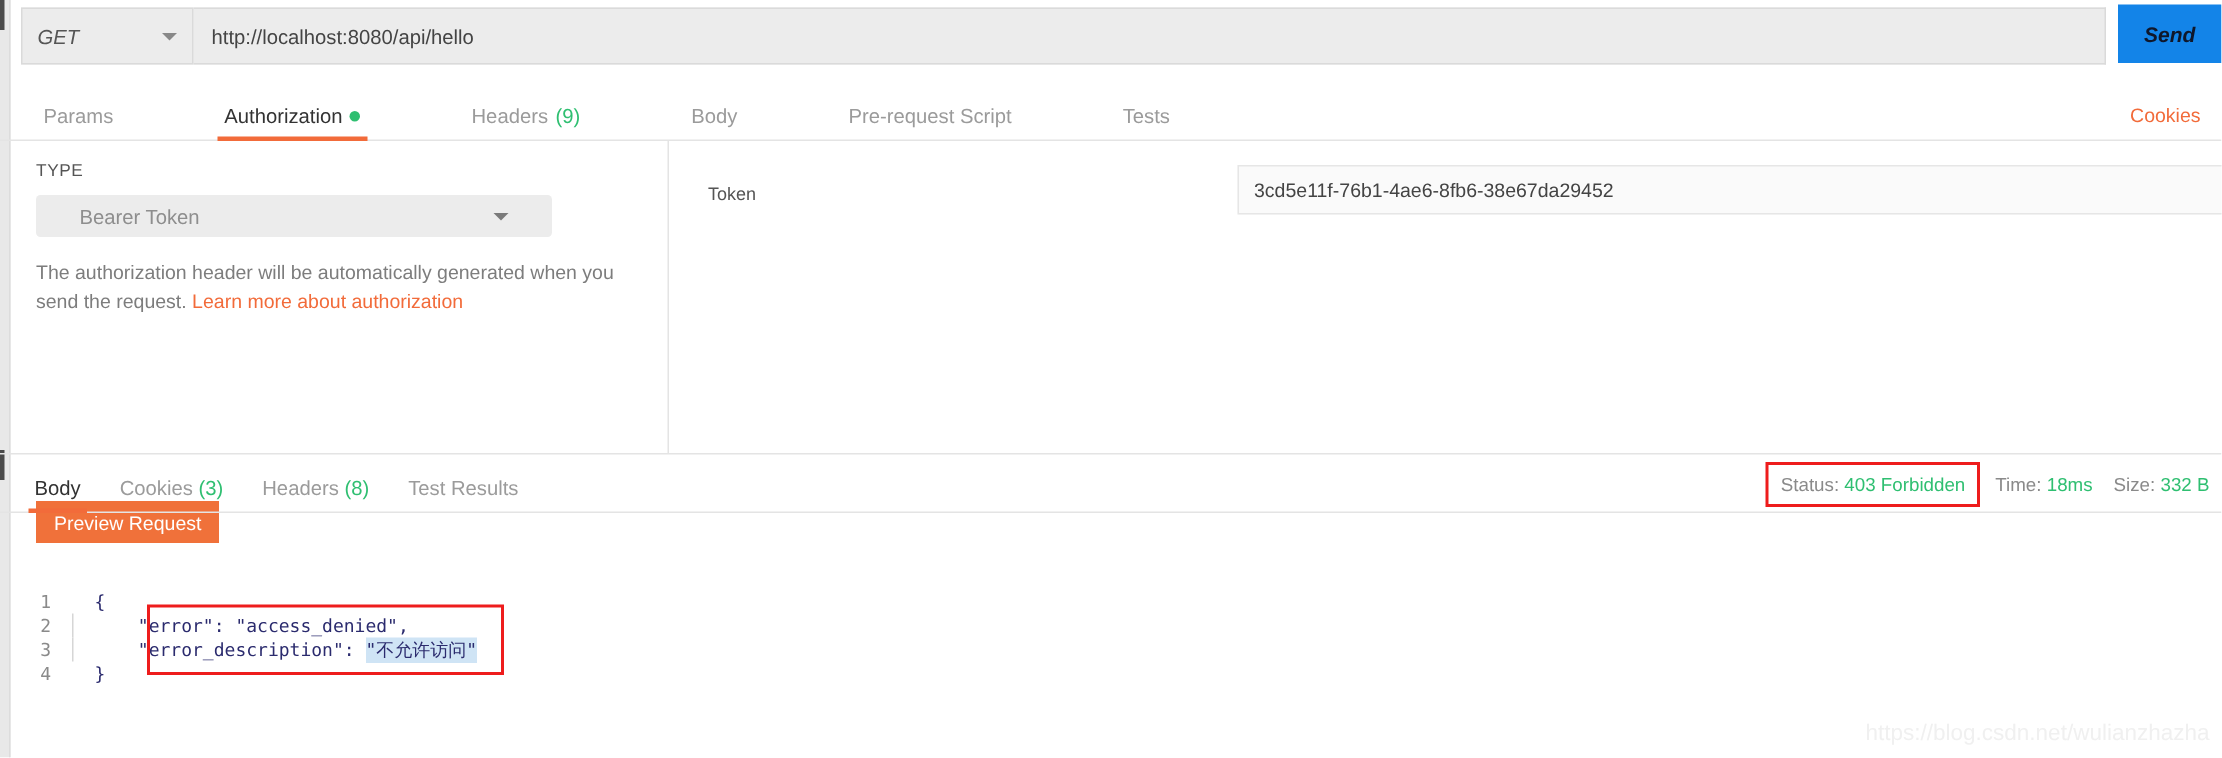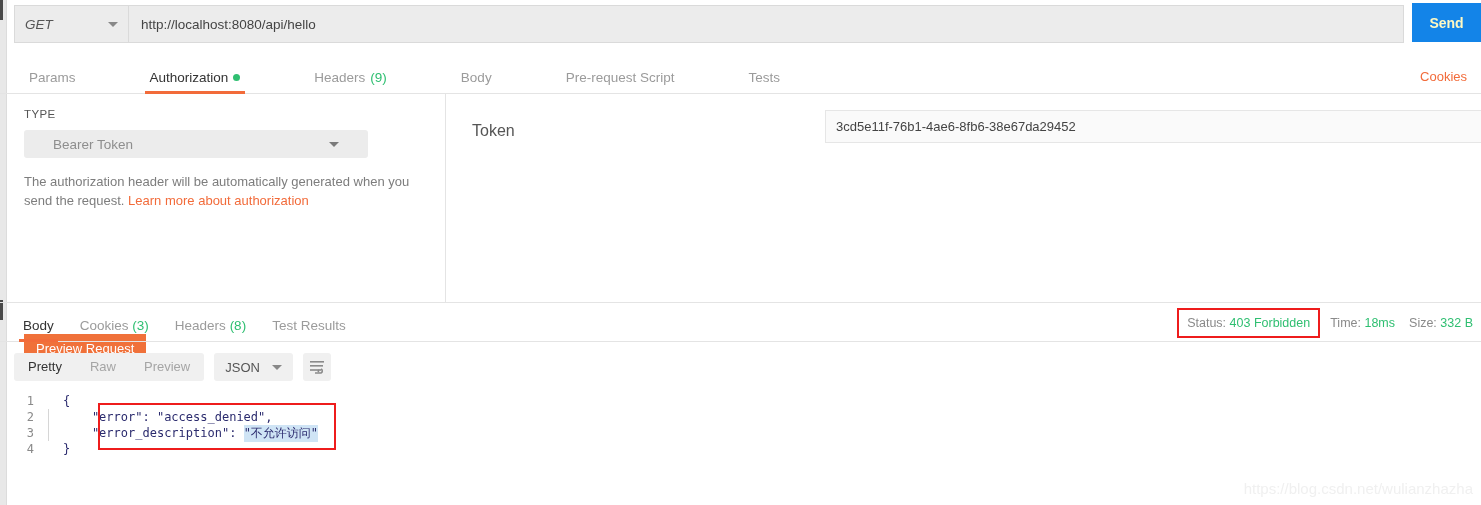--- a/index.html
+++ b/index.html
@@ -26,22 +26,22 @@
     font-style: italic;
   }
   .method-label { flex: 1; }
   .caret { width: 0; height: 0; border-left: 5px solid transparent; border-right: 5px solid transparent; border-top: 5px solid #888; }
   .url-input {
     flex: 1; height: 38px; background: #ececec; border: 1px solid #dadada; border-left: none;
     display: flex; align-items: center; padding: 0 12px; font-size: 13.5px; color: #444;
   }
   .send-btn {
     position: absolute; left: 1412px; top: 3px; width: 69px; height: 39px;
-    background: #1384e8; color: #fef9c3; font-size: 14px; font-weight: bold;
-    display: flex; align-items: center; justify-content: center; border: none; cursor: pointer;
+    background: #1384e8; color: #0f172a; font-size: 14px; font-weight: bold;
+    display: flex; align-items: center; justify-content: center; border: none; cursor: pointer; font-style: italic;
   }
 
   
   .req-tabs {
     position: absolute; left: 0; top: 58px; width: 1481px; height: 36px;
     border-bottom: 1px solid #e4e4e4; display: flex; align-items: flex-end;
   }
   .rt-list { display: flex; align-items: flex-end; margin-left: 14px; gap: 44px; }
   .rt {
     position: relative; padding: 0 15px 9px 15px; font-size: 13.5px; color: #9b9b9b;
@@ -69,21 +69,21 @@
     position: absolute; left: 24px; top: 78px; width: 400px; font-size: 13px; color: #7d7d7d; line-height: 19px;
   }
   .help-link { color: #f26b3a; cursor: pointer; }
   .preview-btn {
     position: absolute; left: 24px; top: 240px; height: 28px; background: #f0713a; color: #fff;
     font-size: 13px; display: flex; align-items: center; padding: 0 12px; border: none; cursor: pointer;
   }
 
   
   .auth-right { position: absolute; left: 447px; top: 94px; width: 1034px; height: 208px; }
-  .token-label { position: absolute; left: 25px; top: 28px; font-size: 16px; color: #555; }
+  .token-label { position: absolute; left: 25px; top: 28px; font-size: 12px; color: #555; }
   .token-input {
     position: absolute; left: 378px; top: 16px; width: 1056px; height: 33px; background: #fafafa;
     border: 1px solid #e6e6e6; display: flex; align-items: center; padding: 0 10px; font-size: 13px; color: #444;
   }
 
   
   .resp-bar {
     position: absolute; left: 0; top: 302px; width: 1481px; height: 40px;
     border-top: 1px solid #e4e4e4; border-bottom: 1px solid #e4e4e4;
     display: flex; align-items: flex-end;
@@ -213,40 +213,20 @@
         <span>Time:</span>
         <span class="val">18ms</span>
       </div>
       <div>
         <span>Size:</span>
         <span class="val">332 B</span>
       </div>
     </div>
   </div>
 
-  <div class="fmt">
-    <div class="seg">
-      <div class="active">Pretty</div>
-      <div>Raw</div>
-      <div>Preview</div>
-    </div>
-    <div class="json-sel">
-      <span>JSON</span>
-      <span class="caret"></span>
-    </div>
-    <div class="wrap-btn">
-      <svg width="16" height="14" viewBox="0 0 16 14">
-        <rect x="1" y="1" width="14" height="1.6" fill="#8a8a8a"></rect>
-        <rect x="1" y="5" width="13" height="1.6" fill="#8a8a8a"></rect>
-        <path d="M1 10 h11 a2 2 0 0 1 0 0" stroke="#8a8a8a" stroke-width="1.6" fill="none"></path>
-        <path d="M12 9 a2.2 2.2 0 0 1 0 4 h-6" stroke="#8a8a8a" stroke-width="1.6" fill="none"></path>
-        <path d="M8 11 l2.2 -2 v4 z" fill="#8a8a8a"></path>
-      </svg>
-    </div>
-  </div>
 
   <div class="code">
     <div class="code-row">
       <span class="ln">1</span>
       <span class="no-guide"></span>
       <span class="tok">{</span>
     </div>
     <div class="code-row">
       <span class="ln">2</span>
       <span class="guide"></span>

